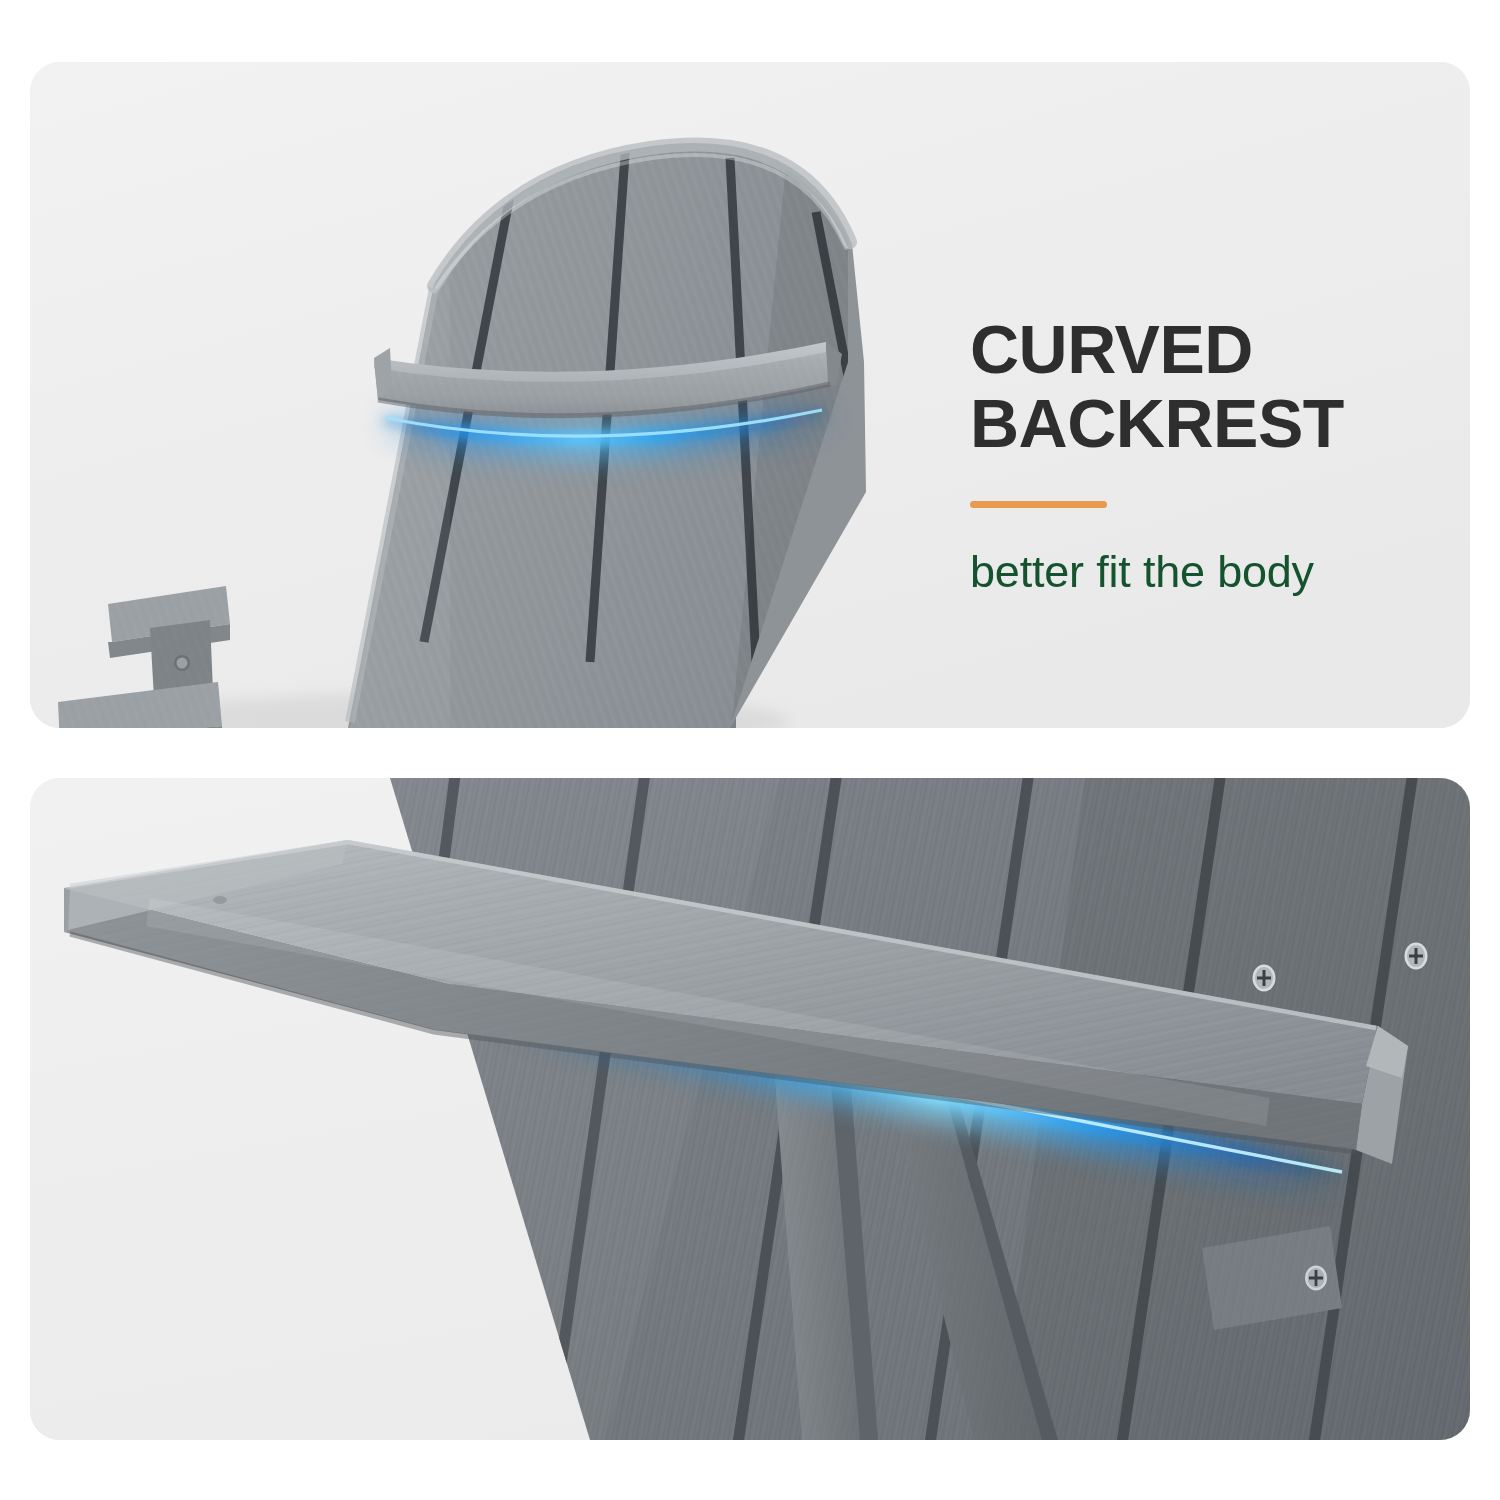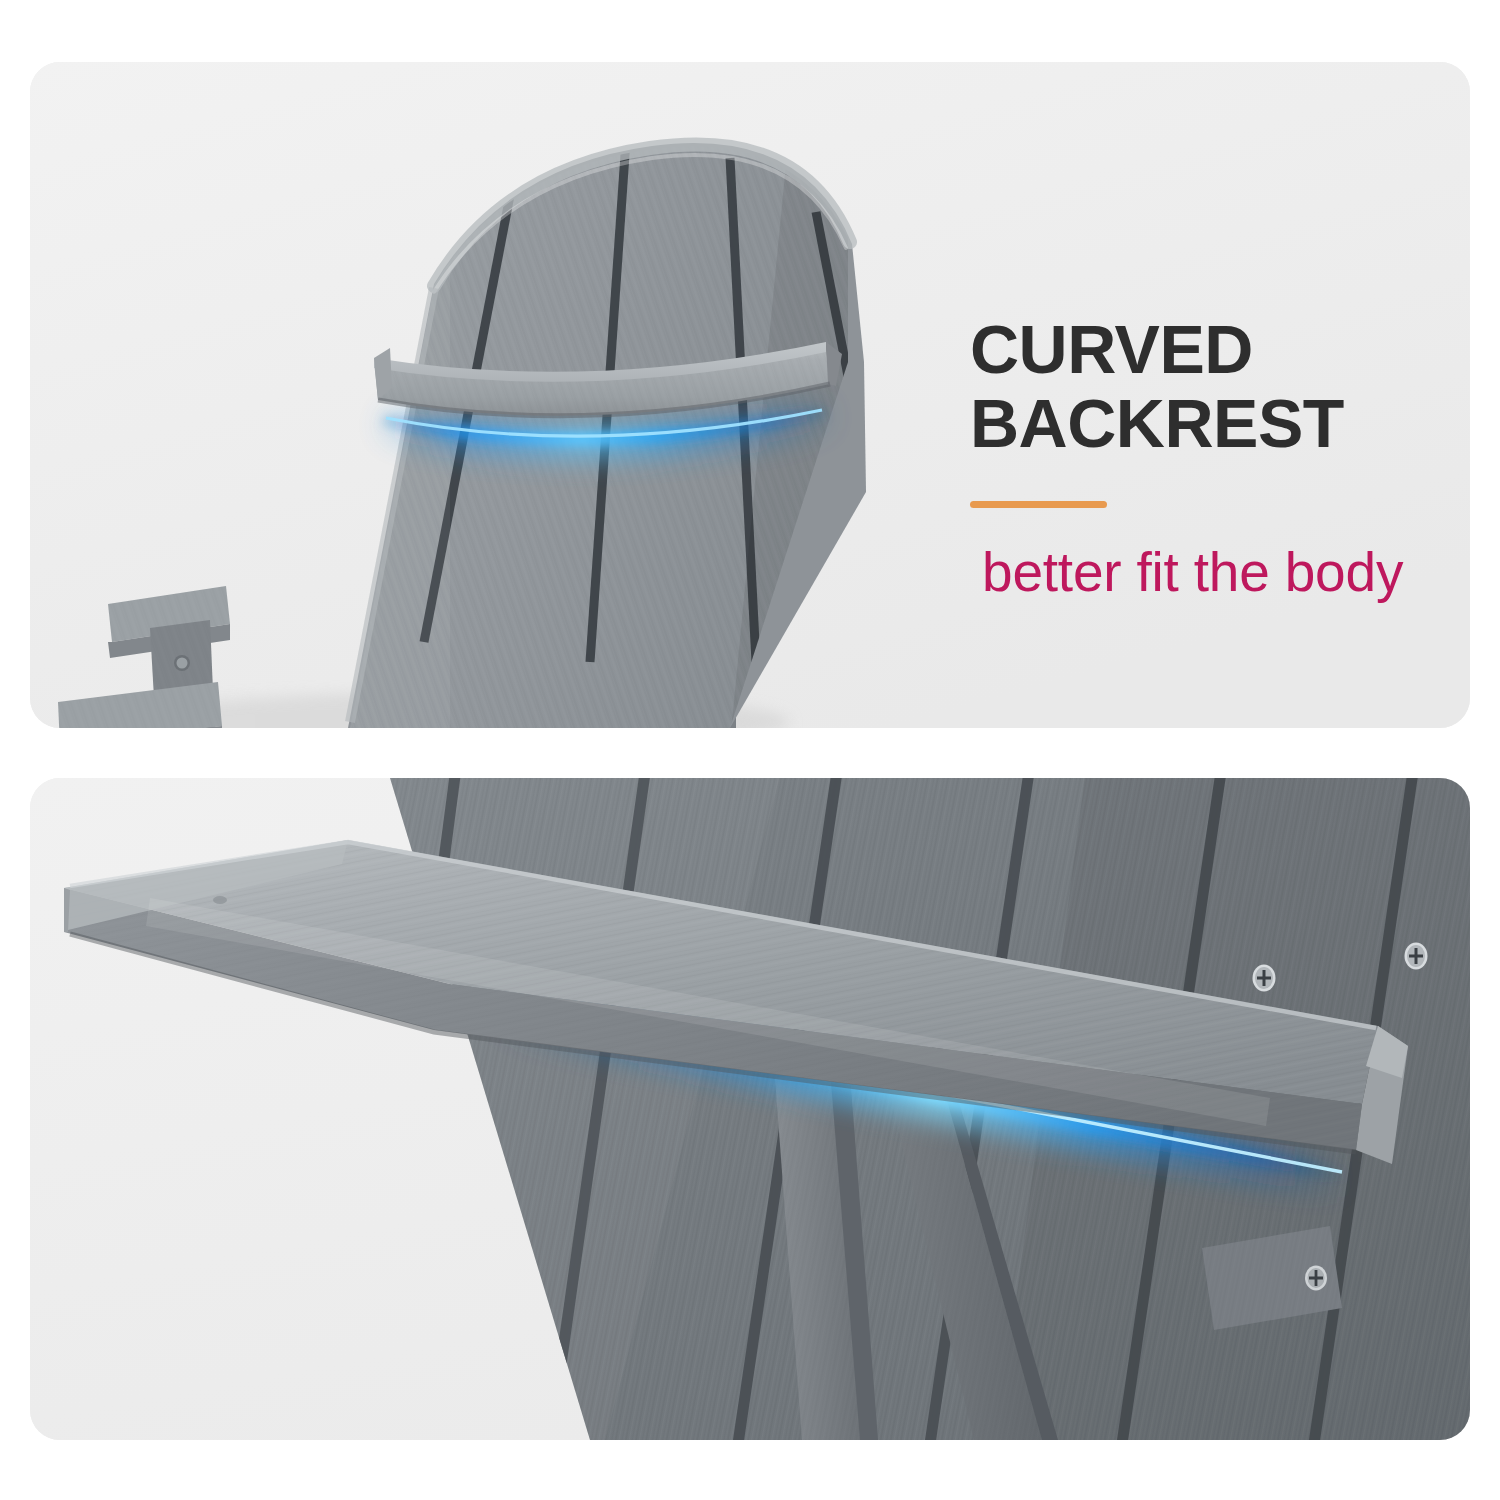--- a/index.html
+++ b/index.html
@@ -66,27 +66,27 @@
 
   .accent-rule {
     width: 137px;
     height: 7px;
     border-radius: 4px;
     background: #e89a4f;
     margin: 41px 0 0 0;
   }
 
   .feature-subtitle {
-    margin: 38px 0 0 12px;
+    margin: 38px 0 0 0;
     font-family: "Liberation Sans", sans-serif;
-    font-size: 55px;
+    font-size: 45px;
     line-height: 52px;
     font-weight: normal;
     letter-spacing: -0.2px;
-    color: #be185d;
+    color: #14532d;
   }
 
   
   .photo {
     position: absolute;
     inset: 0;
     z-index: 2;
   }
   .photo svg { display: block; width: 100%; height: 100%; }
 </style>

